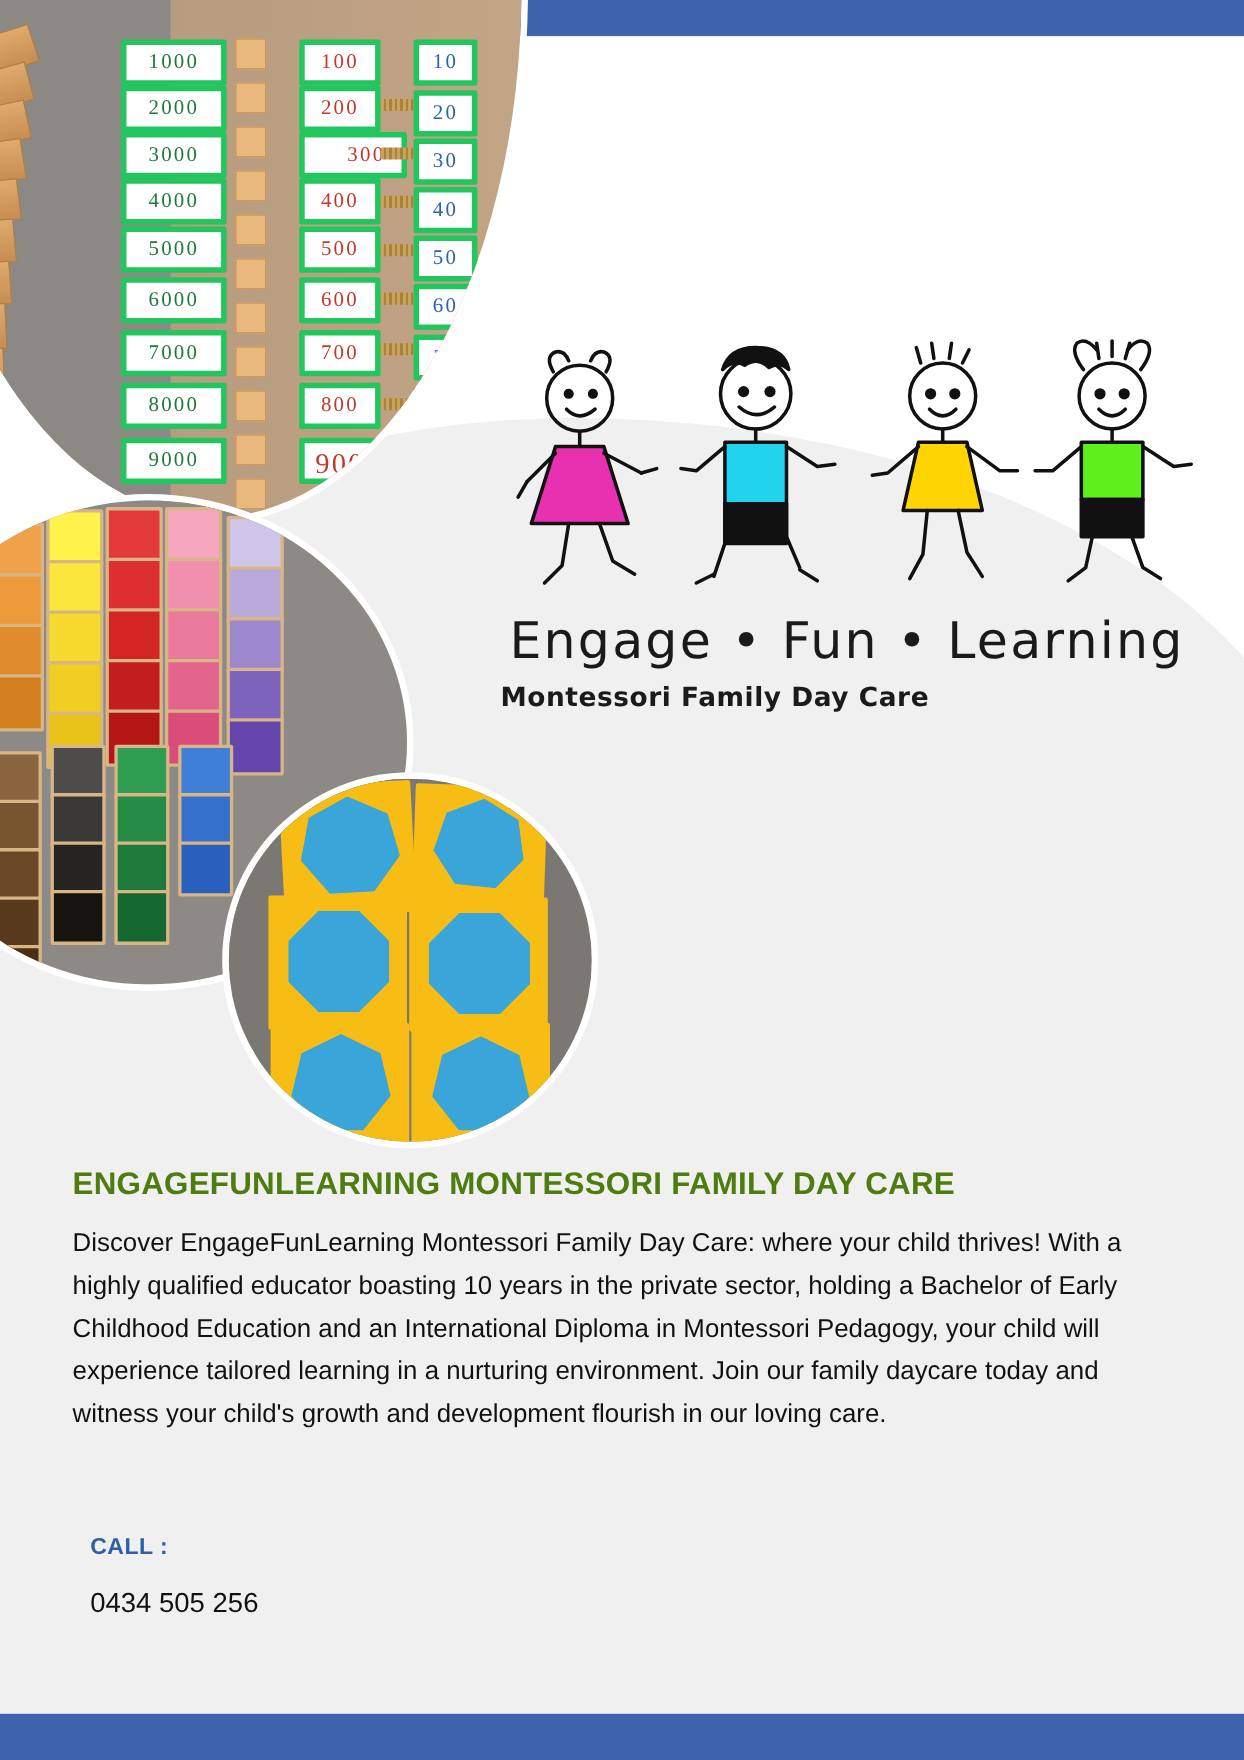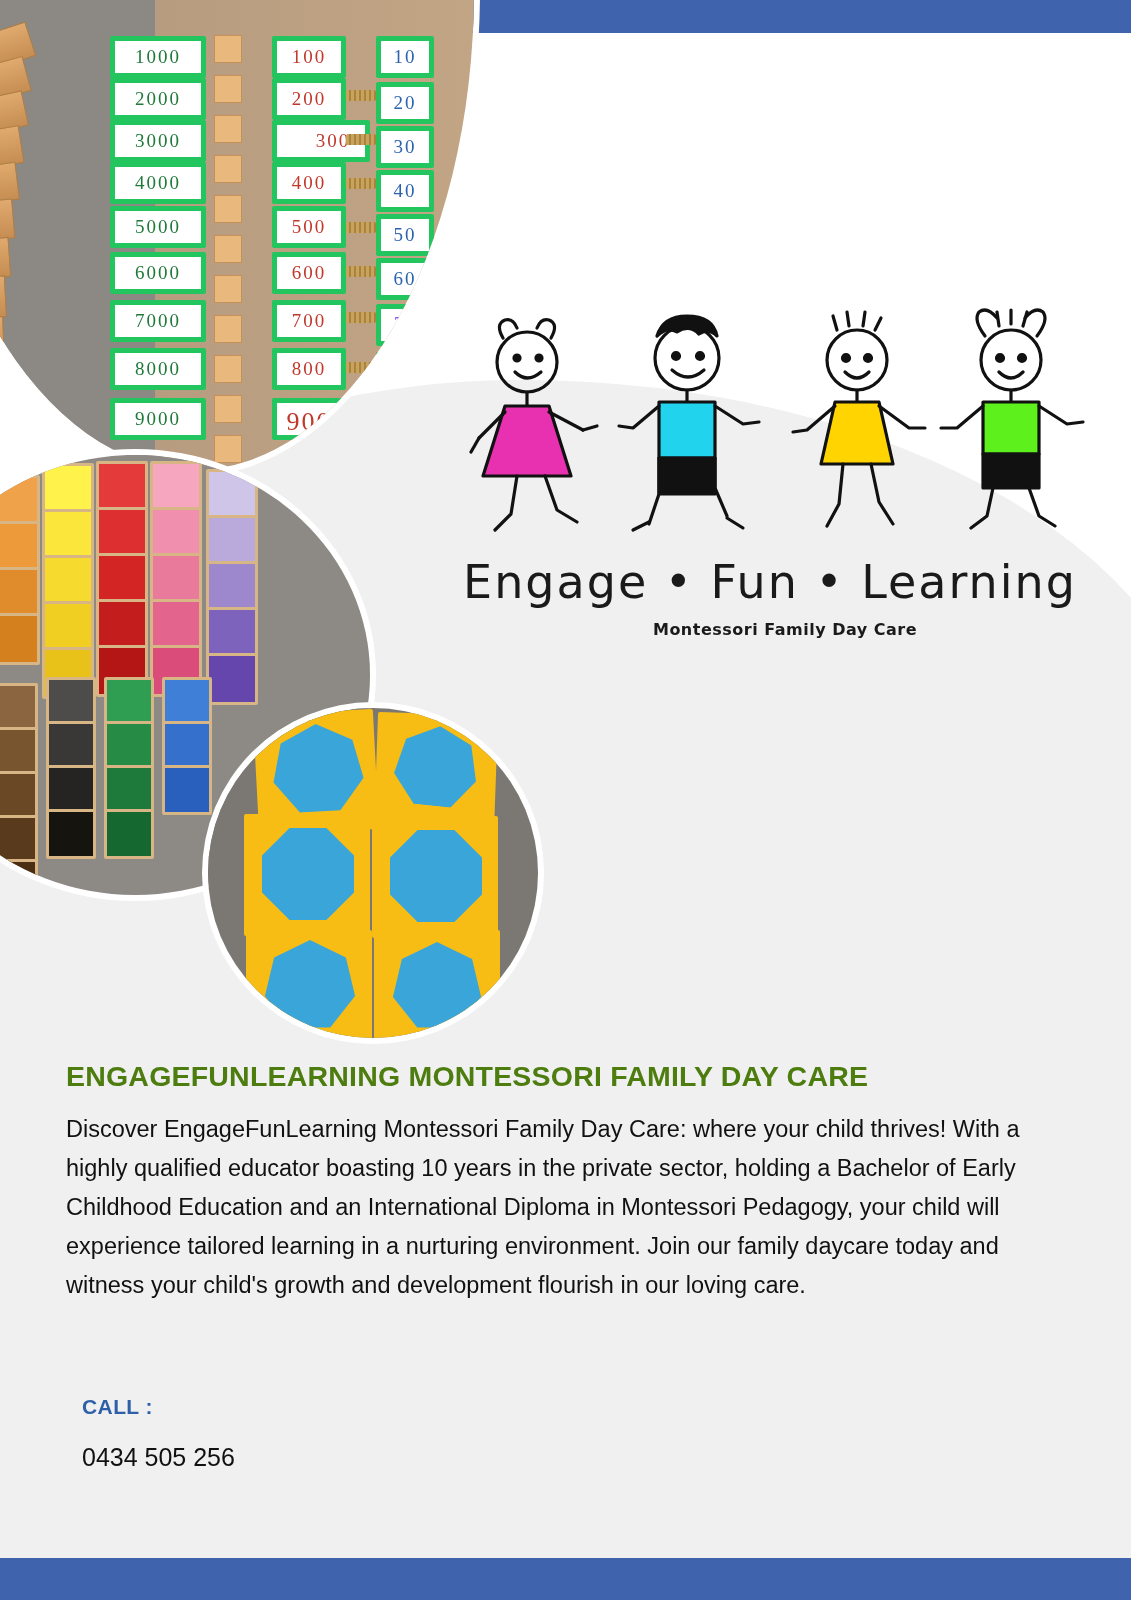--- a/index.html
+++ b/index.html
@@ -173,23 +173,22 @@
     font-family: "DejaVu Sans", sans-serif;
     font-size: 46px;
     font-weight: 400;
     color: #1a1a1a;
     letter-spacing: 2px;
   }
   .logo-sub {
     position: absolute;
     left: 0; top: 320px;
     width: 660px;
-    text-align: center;
     font-family: "DejaVu Sans", sans-serif;
-    font-size: 16px;
+    font-size: 24px;
     font-weight: bold;
     color: #1a1a1a;
     letter-spacing: 0.5px;
   }
 
   
   .headline {
     position: absolute;
     left: 66px; top: 1060px;
     width: 1000px;

